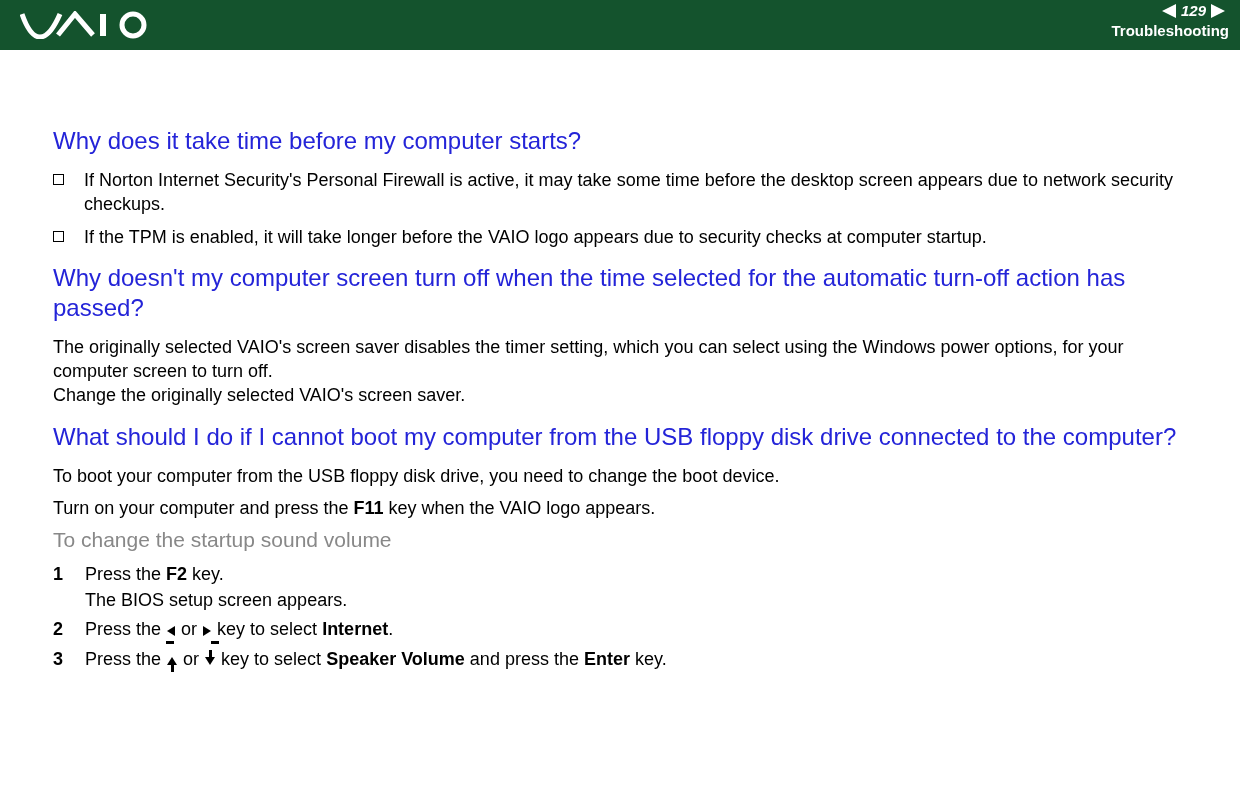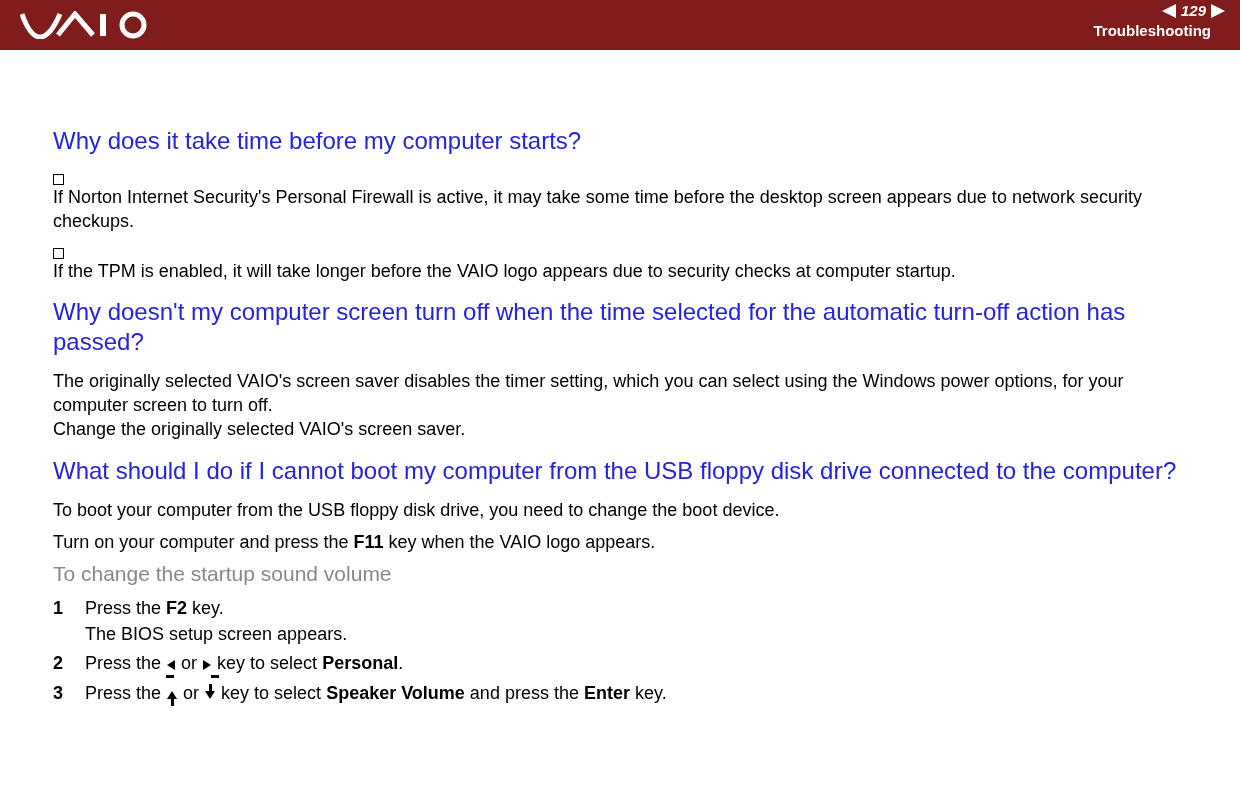--- a/index.html
+++ b/index.html
@@ -4,21 +4,21 @@
   <style>
     * { margin: 0; padding: 0; box-sizing: border-box; }
     body {
       font-family: Arial, Helvetica, sans-serif;
       background: #fff;
       width: 1240px;
       height: 797px;
       overflow: hidden;
     }
     .header-bar {
-      background: #7f1d1d;
+      background: #14532d;
       height: 50px;
       display: flex;
       align-items: center;
       justify-content: space-between;
       padding: 0 20px;
       position: relative;
     }
     .vaio-logo {
       color: #fff;
       display: flex;
@@ -43,21 +43,21 @@
     .nav-arrow-left { border-right: 14px solid #fff; }
     .nav-arrow-right { border-left: 14px solid #fff; }
     .nav-text {
       color: #fff;
       font-weight: bold;
       font-style: italic;
       font-size: 15px;
     }
     .section-title {
       position: absolute;
-      right: 29px;
+      right: 11px;
       top: 22px;
       color: #fff;
       font-weight: bold;
       font-size: 15px;
     }
     .content {
       padding: 76px 50px 20px 53px;
     }
     .question {
       color: #2424d8;
@@ -69,21 +69,20 @@
     .bullet-list {
       list-style: none;
       margin-bottom: 8px;
     }
     .bullet-list li {
       display: flex;
       align-items: flex-start;
       margin-bottom: 8px;
       font-size: 18px;
       line-height: 1.35;
-      flex-direction: column;
     }
     .bullet-box {
       width: 11px;
       height: 11px;
       border: 1.5px solid #000;
       flex-shrink: 0;
       margin-right: 20px;
       margin-top: 6px;
     }
     .para {
@@ -236,21 +235,21 @@
     <li>
       <span class="num">1</span>
       <span>
         <span>Press the </span><b>F2</b><span> key.</span><br>
         <span>The BIOS setup screen appears.</span>
       </span>
     </li>
     <li>
       <span class="num">2</span>
       <span>
-        <span>Press the </span><span class="inline-arrow"><span class="arrow-left-sm"></span></span><span> or </span><span class="inline-arrow"><span class="arrow-right-sm"></span></span><span> key to select </span><b>Personal</b><span>.</span>
+        <span>Press the </span><span class="inline-arrow"><span class="arrow-left-sm"></span></span><span> or </span><span class="inline-arrow"><span class="arrow-right-sm"></span></span><span> key to select </span><b>Internet</b><span>.</span>
       </span>
     </li>
     <li>
       <span class="num">3</span>
       <span>
         <span>Press the </span><span class="inline-arrow"><span class="arrow-up-sm"></span></span><span> or </span><span class="inline-arrow"><span class="arrow-down-sm"></span></span><span> key to select </span><b>Speaker Volume</b><span> and press the </span><b>Enter</b><span> key.</span>
       </span>
     </li>
   </ol>
 

